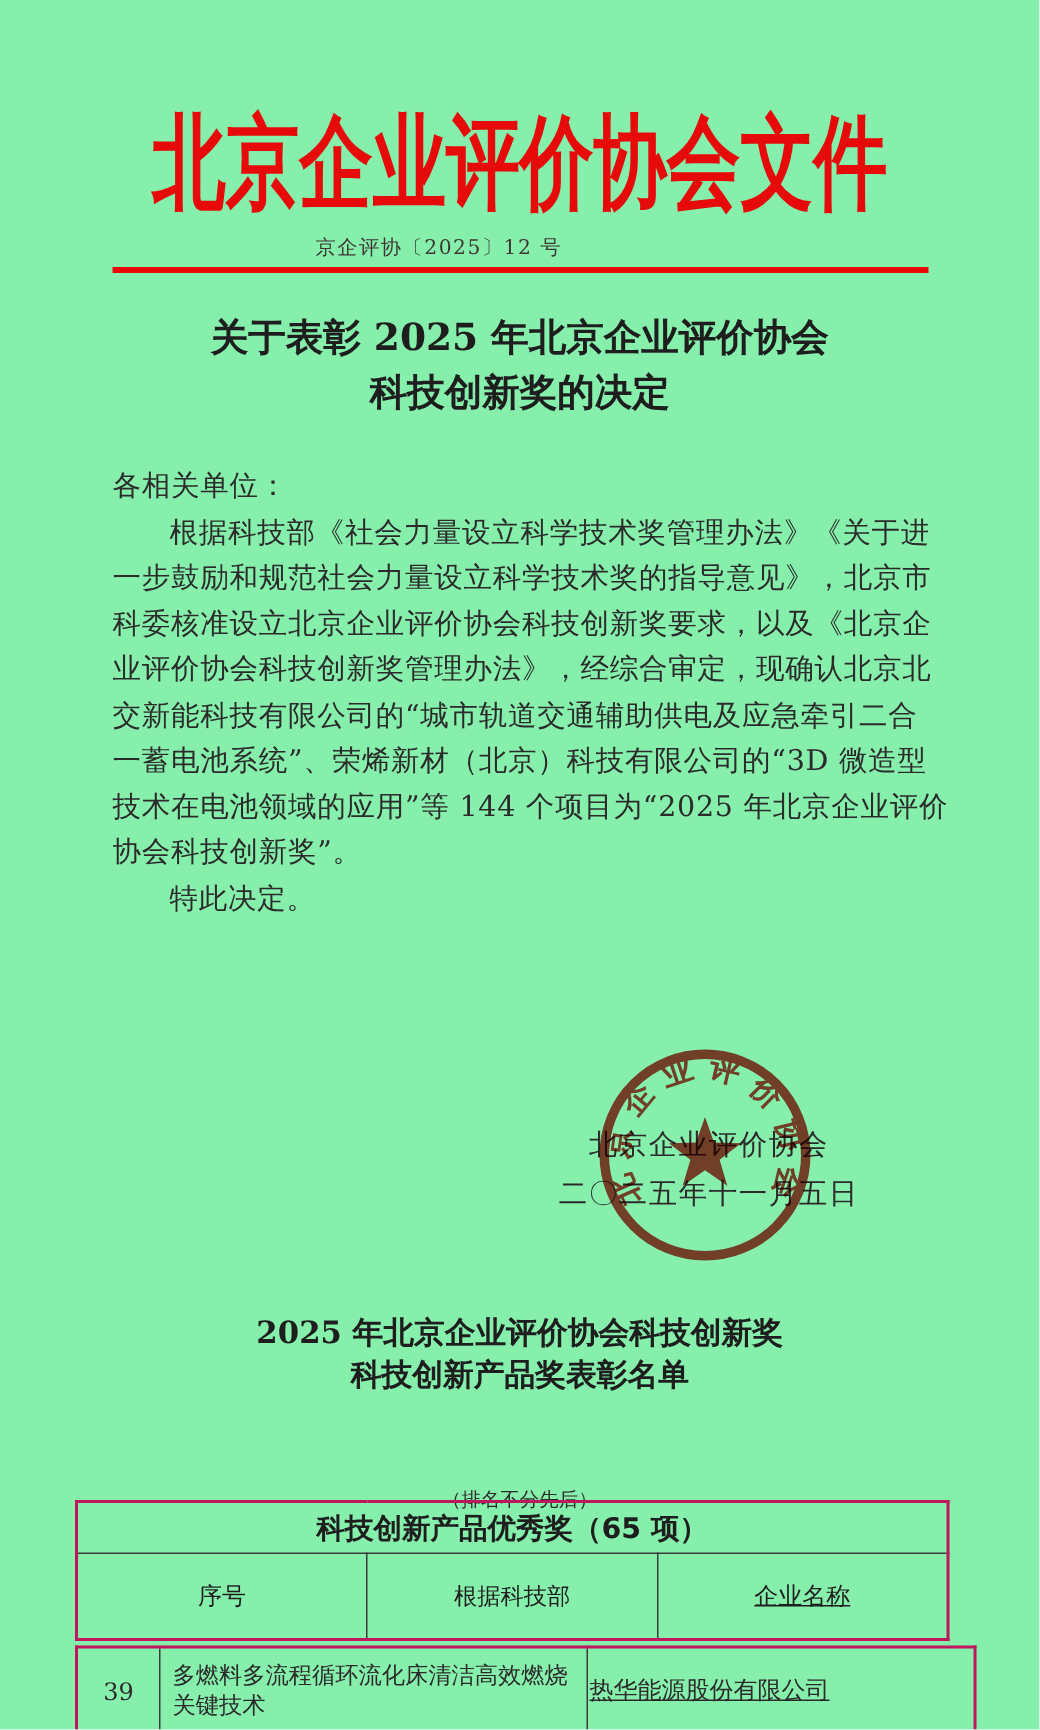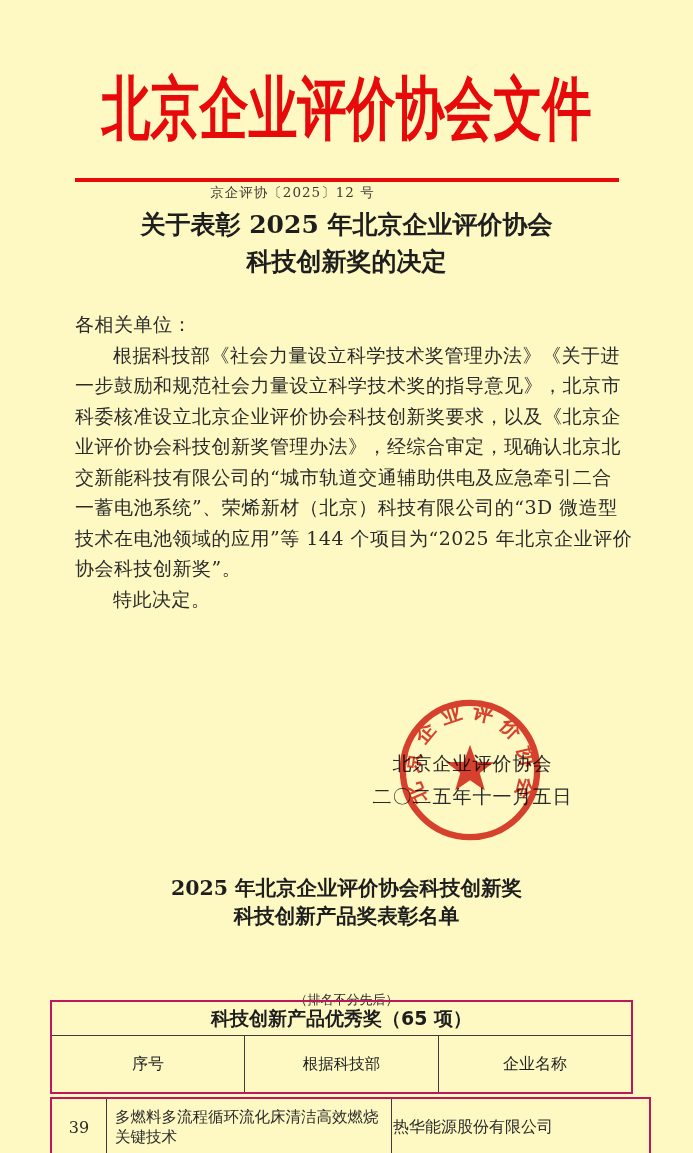--- a/index.html
+++ b/index.html
@@ -1,38 +1,38 @@
 <!DOCTYPE html>
 <html lang="zh"><head>
 <meta charset="utf-8">
 <style>
   html,body{margin:0;padding:0;background:#ffffff;}
   .page{
     position:relative;
     width:693px;height:1153px;
     margin:0 auto;
-    background:#fef9c3;
+    background:#86efac;
     overflow:hidden;
     font-family:"DejaVu Serif","Liberation Serif",serif;
     color:#2b2b2b;
   }
   
   .org-header{
     position:absolute;top:66px;left:0;width:693px;height:84px;
     text-align:center;line-height:84px;
   }
   .org-header .stretch{
     display:inline-block;
     font-size:49px;font-weight:bold;color:#e60b0a;
     transform:scaleY(1.40);transform-origin:center;
     letter-spacing:0px;white-space:nowrap;
   }
   .doc-number{
     position:absolute;top:156px;left:0;width:585px;height:20px;
-    text-align:center;font-size:13.5px;letter-spacing:1px;color:#3f3733;margin-top:28px;
+    text-align:center;font-size:13.5px;letter-spacing:1px;color:#3f3733;
   }
   .red-line{
     position:absolute;top:178px;left:75px;width:544px;height:4px;
     background:#e60b0a;
   }
   
   .doc-title{
     position:absolute;top:206px;left:0;width:693px;
     text-align:center;font-size:25px;font-weight:bold;line-height:37px;color:#1e1e1e;
   }
@@ -77,21 +77,21 @@
     font-family:"DejaVu Sans","Liberation Sans",sans-serif;
     font-size:19px;font-weight:600;color:#1e1e1e;
   }
   .col-head{
     height:48px;text-align:center;
     font-family:"DejaVu Sans","Liberation Sans",sans-serif;
     font-size:16px;font-weight:normal;color:#1e1e1e;
   }
   .c-no{width:52px;text-align:center;font-size:16px;}
   .c-prod{width:268px;font-size:15.5px;line-height:20px;padding:4px 8px;}
-  .c-comp{width:255px;font-size:16px;}
+  .c-comp{width:255px;font-size:16px;text-decoration:underline;}
   .row-table td{height:48px;color:#2b2b2b;}
 </style>
 </head>
 <body>
 
 <div class="page">
 
   <div class="org-header">
     <span class="stretch">北京企业评价协会文件</span>
   </div>

